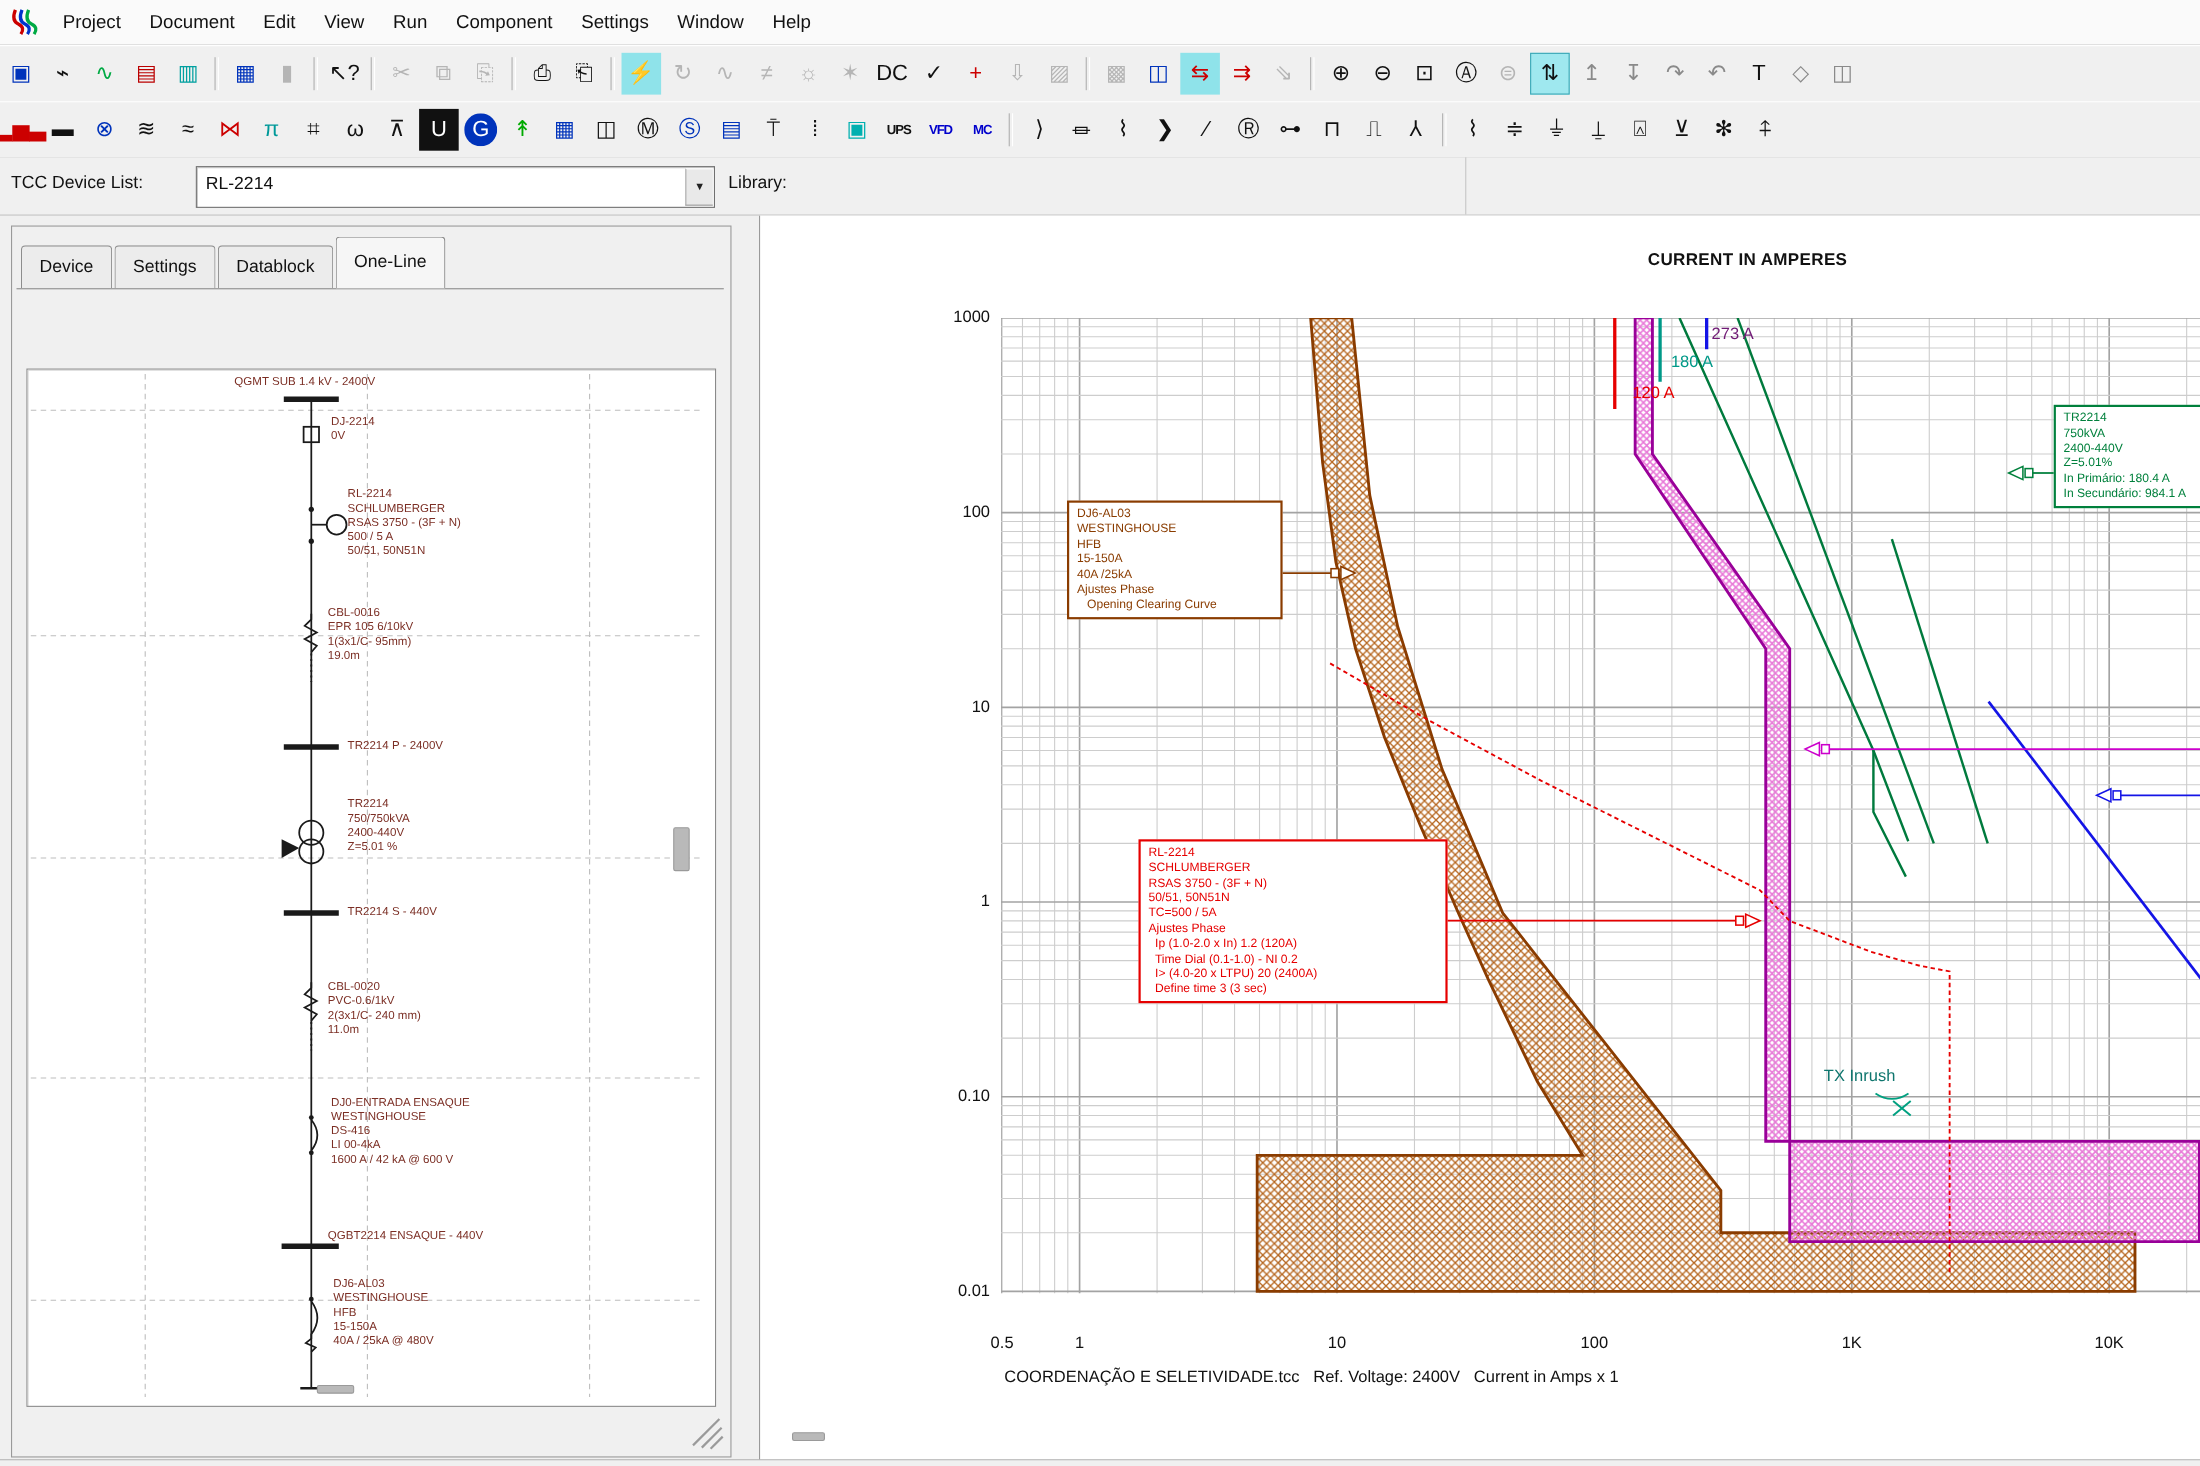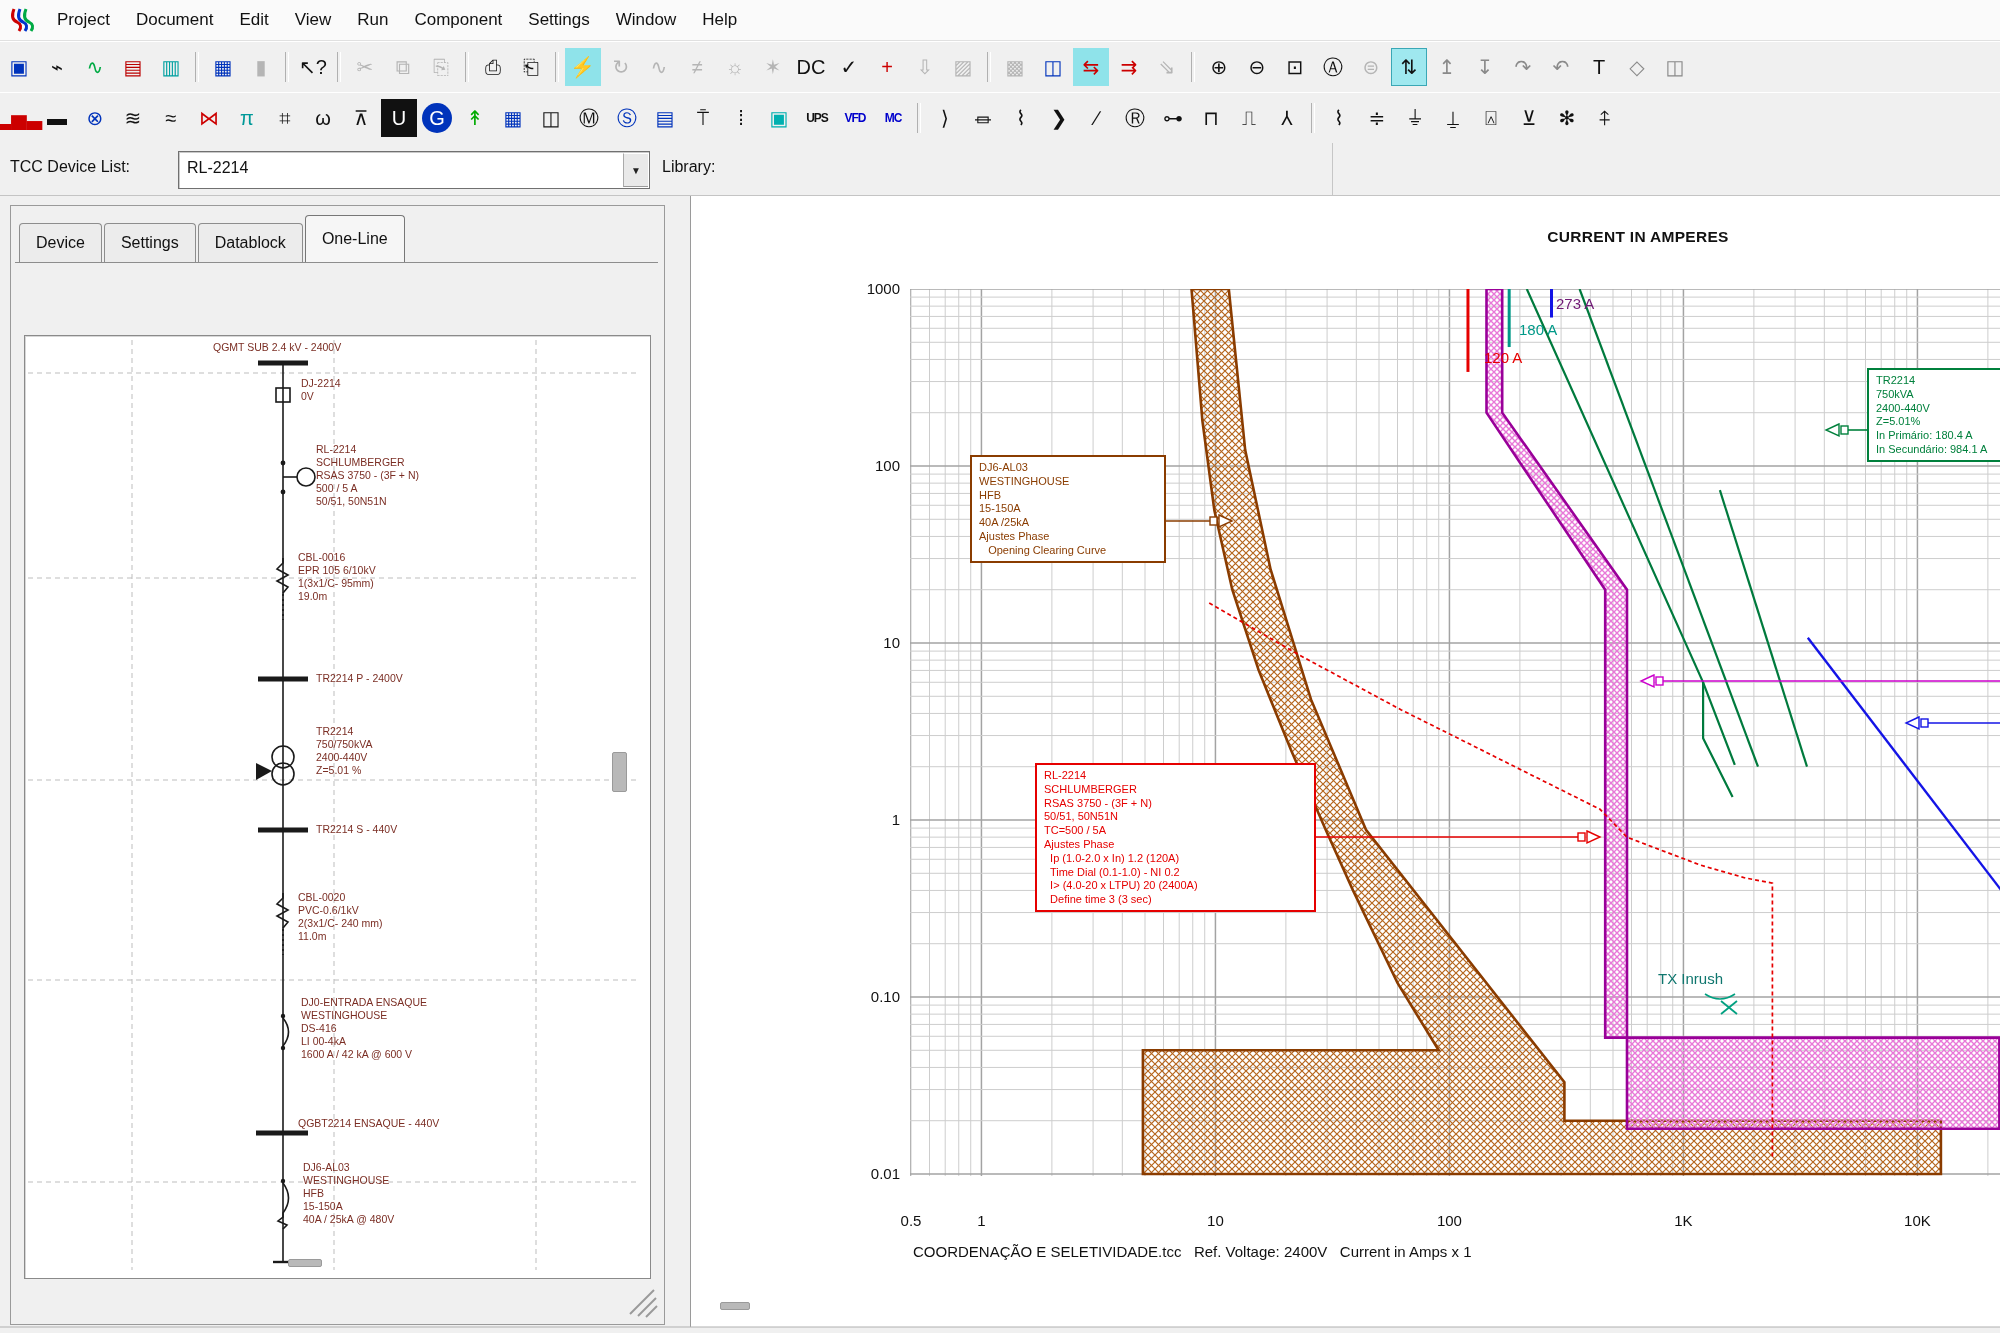--- a/index.html
+++ b/index.html
@@ -44,21 +44,21 @@
   .lbtn{position:absolute;height:42px;background:#f2f2f2;border:1px solid #6e6e6e;
         box-shadow:inset 1px 1px 0 #ffffff, inset -1px -1px 0 #b9b9b9, 1px 1px 0 #dcdcdc;
         display:flex;align-items:center;justify-content:center;font-size:16px;color:#111;cursor:default;}
   .canvas-oneline{position:absolute;left:13px;top:129px;width:625px;height:942px;background:#ffffff;
         border:1px solid #8a8a8a;box-shadow:inset 1px 1px 0 #d7d7d7;}
   .ol-label{position:absolute;font-size:10.5px;line-height:13px;color:#7b2e24;white-space:nowrap;z-index:4;}
   .thumb{position:absolute;background:#b9b9b9;border:1px solid #9a9a9a;border-radius:2px;z-index:6;}
   
   .tcc-pane{position:absolute;left:690px;top:196px;width:1310px;height:1131px;background:#ffffff;
             border-left:1px solid #9a9a9a;}
-  .tcc-title{position:absolute;left:1498px;top:228px;width:280px;text-align:center;
+  .tcc-title{position:absolute;left:1498px;top:228px;width:280px;text-align:left;
              font-size:15.5px;font-weight:600;letter-spacing:.3px;color:#111;z-index:4;}
   .ytick{position:absolute;width:72px;text-align:right;font-size:15px;color:#111;z-index:4;}
   .xtick{position:absolute;width:72px;text-align:center;font-size:15px;color:#111;z-index:4;margin-top:26px;}
   .tcc-footer{position:absolute;left:913px;top:1243px;font-size:15px;color:#111;z-index:4;white-space:pre;}
   .tccbox{position:absolute;background:#fff;padding:4px 7px 3px 7px;font-size:11px;line-height:13.8px;
           white-space:pre;z-index:5;}
   .marker-label{position:absolute;font-size:15px;z-index:5;white-space:nowrap;}
   .tx-inrush{position:absolute;font-size:15px;color:#00a080;z-index:5;white-space:nowrap;}
   svg.overlay{position:absolute;left:0;top:0;z-index:2;pointer-events:none;}
   .grip-note{position:absolute;z-index:6;}
@@ -386,21 +386,21 @@
       <path d="M1705,994 Q1720,1004 1735,994" stroke="#00a080" stroke-width="1.6" fill="none"></path>
       <line x1="1721" y1="1001" x2="1737" y2="1014" stroke="#00a080" stroke-width="1.8"></line>
       <line x1="1737" y1="1001" x2="1721" y2="1014" stroke="#00a080" stroke-width="1.8"></line>
       <line x1="0" y1="1327" x2="2000" y2="1327" stroke="#b0b0b0" stroke-width="1"></line>
     </svg>
 
   <div class="tcc-title">CURRENT IN AMPERES</div>
   <div class="tcc-footer">COORDENAÇÃO E SELETIVIDADE.tcc   Ref. Voltage: 2400V   Current in Amps x 1</div>
   <div id="dyn-layer">
       <div class="ol-label" style="left: 213px; top: 341px;">
-        <div>QGMT SUB 2.4 kV - 2400V</div>
+        <div>QGMT SUB 1.4 kV - 2400V</div>
       </div>
       <div class="ol-label" style="left: 301px; top: 377px;">
         <div>DJ-2214</div>
         <div>0V</div>
       </div>
       <div class="ol-label" style="left: 316px; top: 443px;">
         <div>RL-2214</div>
         <div>SCHLUMBERGER</div>
         <div>RSAS 3750 - (3F + N)</div>
         <div>500 / 5 A</div>

